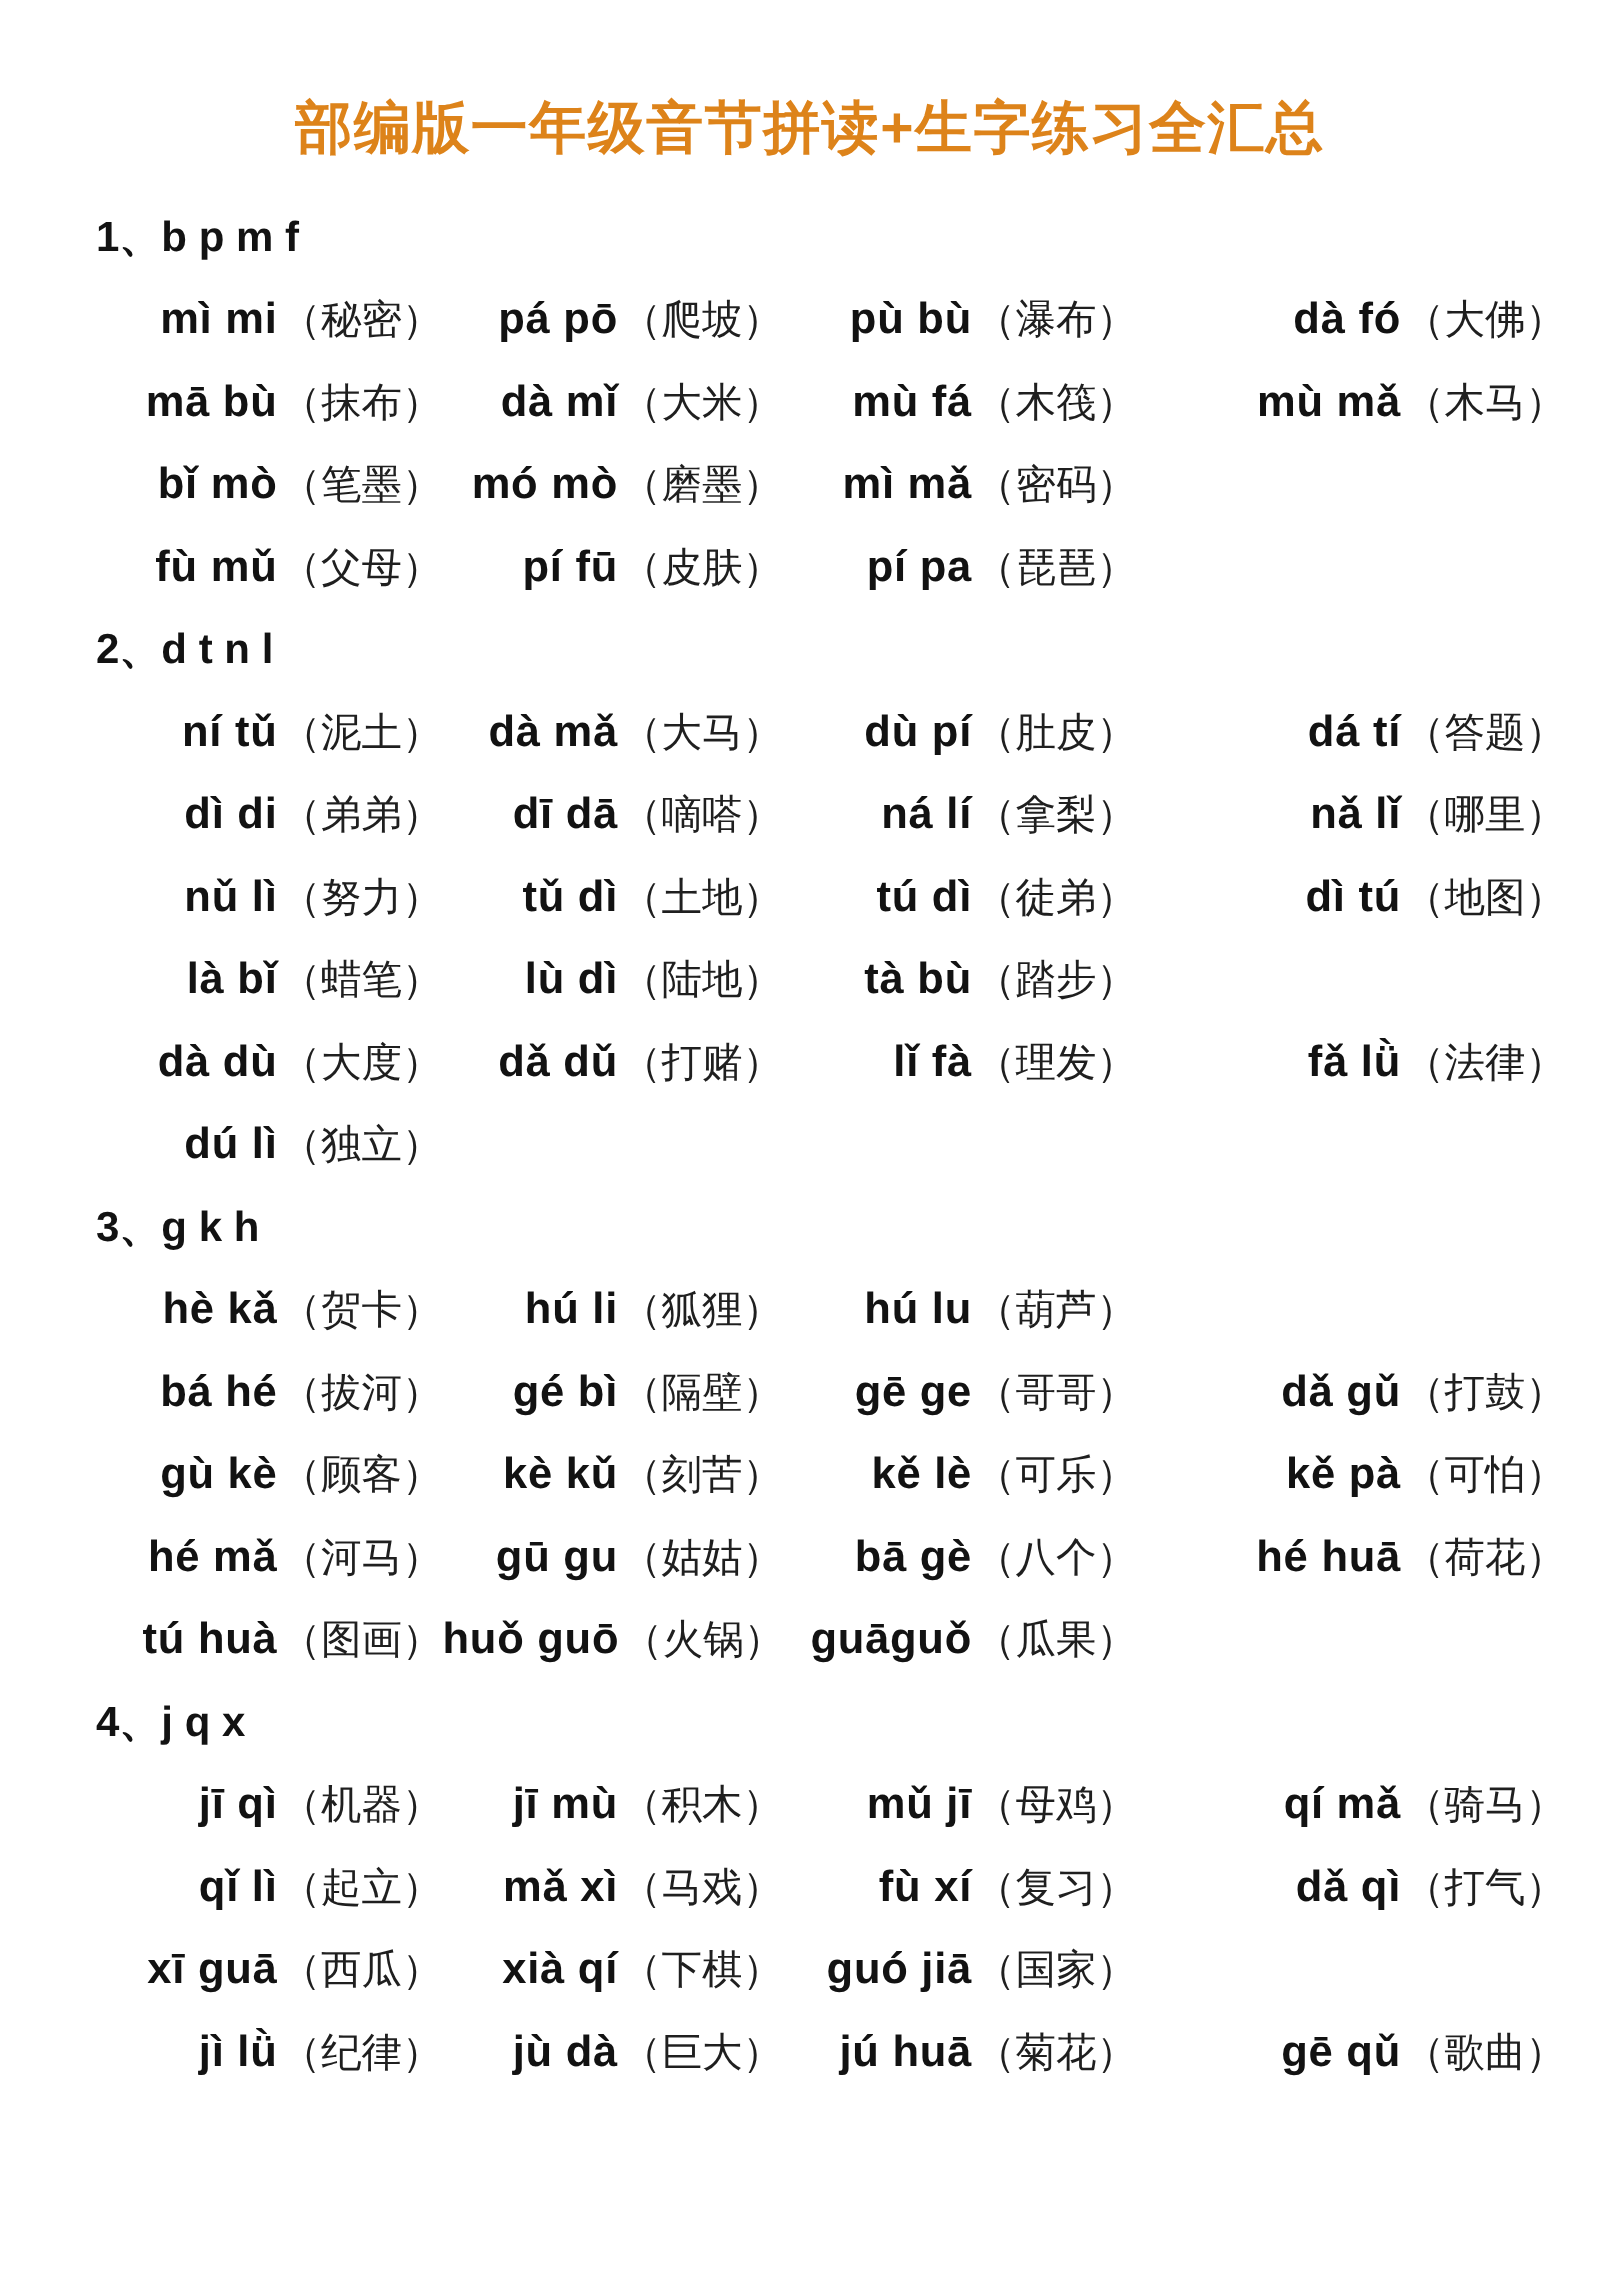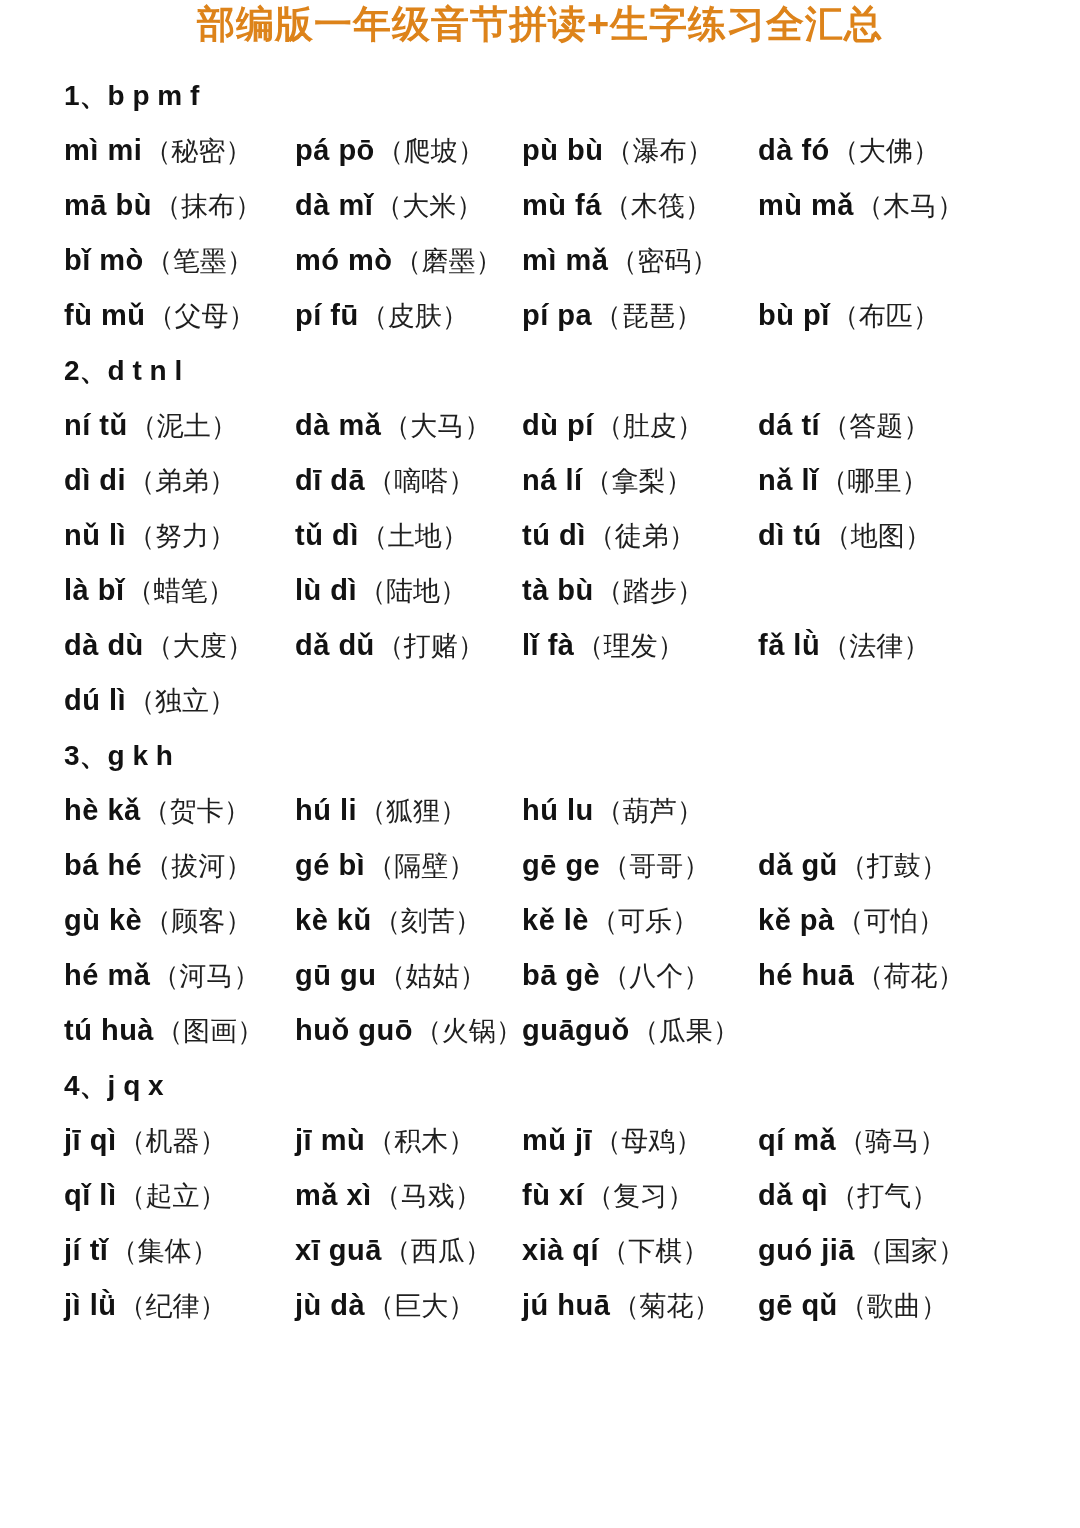--- a/index.html
+++ b/index.html
@@ -14,31 +14,33 @@
     font-family: "Liberation Sans", sans-serif;
     color: #161616;
   }
   .page {
     width: 100%;
     height: 100%;
     box-sizing: border-box;
   }
   .title {
     margin: 0;
+    padding-top: 62px;
     padding-bottom: 12px;
     text-align: center;
     font-size: 38px;
     line-height: 48px;
     font-weight: 800;
     letter-spacing: 1px;
     color: #dd831a;
     font-family: "Liberation Sans", sans-serif;
   }
   .content {
     padding: 8px 36px 0 64px;
+    text-align: right;
   }
   .line {
     height: 55px;
     display: flex;
     align-items: center;
   }
   .heading {
     font-size: 28px;
     font-weight: 700;
     color: #121212;
@@ -87,21 +89,20 @@
       </div>
       <div class="line row">
         <span class="cell"><span class="pinyin">bǐ mò</span><span class="hanzi">（笔墨）</span></span>
         <span class="cell"><span class="pinyin">mó mò</span><span class="hanzi">（磨墨）</span></span>
         <span class="cell"><span class="pinyin">mì mǎ</span><span class="hanzi">（密码）</span></span>
       </div>
       <div class="line row">
         <span class="cell"><span class="pinyin">fù mǔ</span><span class="hanzi">（父母）</span></span>
         <span class="cell"><span class="pinyin">pí fū</span><span class="hanzi">（皮肤）</span></span>
         <span class="cell"><span class="pinyin">pí pa</span><span class="hanzi">（琵琶）</span></span>
-        <span class="cell"><span class="pinyin">bù pǐ</span><span class="hanzi">（布匹）</span></span>
       </div>
       <div class="line heading">2、d t n l</div>
       <div class="line row">
         <span class="cell"><span class="pinyin">ní tǔ</span><span class="hanzi">（泥土）</span></span>
         <span class="cell"><span class="pinyin">dà mǎ</span><span class="hanzi">（大马）</span></span>
         <span class="cell"><span class="pinyin">dù pí</span><span class="hanzi">（肚皮）</span></span>
         <span class="cell"><span class="pinyin">dá tí</span><span class="hanzi">（答题）</span></span>
       </div>
       <div class="line row">
         <span class="cell"><span class="pinyin">dì di</span><span class="hanzi">（弟弟）</span></span>
@@ -165,21 +166,20 @@
         <span class="cell"><span class="pinyin">mǔ jī</span><span class="hanzi">（母鸡）</span></span>
         <span class="cell"><span class="pinyin">qí mǎ</span><span class="hanzi">（骑马）</span></span>
       </div>
       <div class="line row">
         <span class="cell"><span class="pinyin">qǐ lì</span><span class="hanzi">（起立）</span></span>
         <span class="cell"><span class="pinyin">mǎ xì</span><span class="hanzi">（马戏）</span></span>
         <span class="cell"><span class="pinyin">fù xí</span><span class="hanzi">（复习）</span></span>
         <span class="cell"><span class="pinyin">dǎ qì</span><span class="hanzi">（打气）</span></span>
       </div>
       <div class="line row">
-        <span class="cell"><span class="pinyin">jí tǐ</span><span class="hanzi">（集体）</span></span>
         <span class="cell"><span class="pinyin">xī guā</span><span class="hanzi">（西瓜）</span></span>
         <span class="cell"><span class="pinyin">xià qí</span><span class="hanzi">（下棋）</span></span>
         <span class="cell"><span class="pinyin">guó jiā</span><span class="hanzi">（国家）</span></span>
       </div>
       <div class="line row">
         <span class="cell"><span class="pinyin">jì lǜ</span><span class="hanzi">（纪律）</span></span>
         <span class="cell"><span class="pinyin">jù dà</span><span class="hanzi">（巨大）</span></span>
         <span class="cell"><span class="pinyin">jú huā</span><span class="hanzi">（菊花）</span></span>
         <span class="cell"><span class="pinyin">gē qǔ</span><span class="hanzi">（歌曲）</span></span>
       </div>

